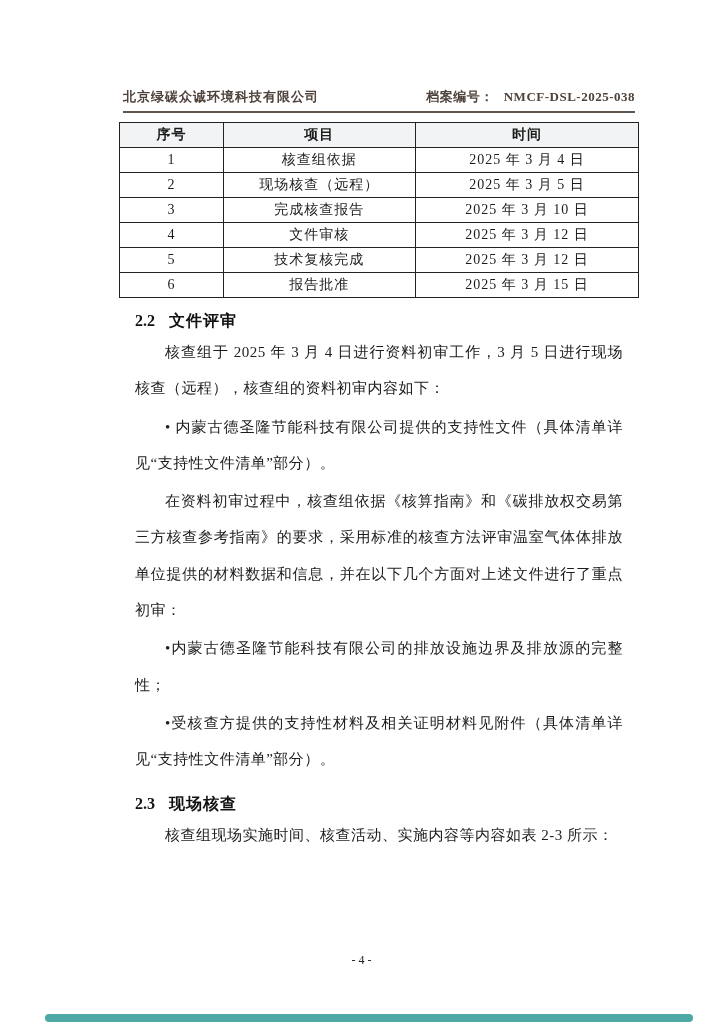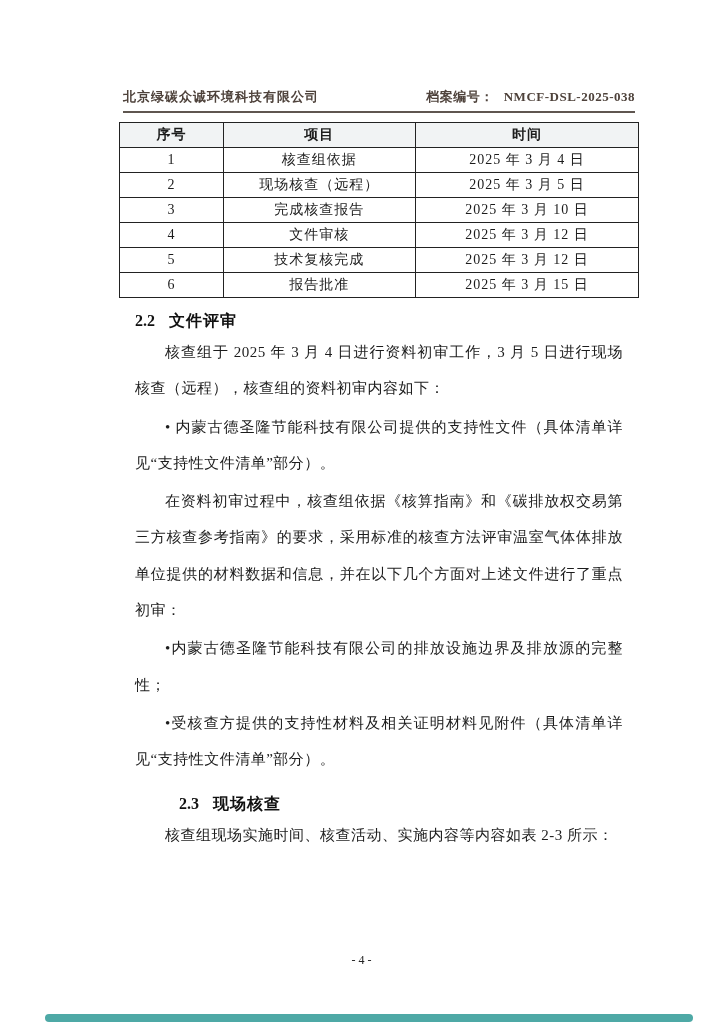--- a/index.html
+++ b/index.html
@@ -60,21 +60,21 @@
   
   .content { margin: 0 100px 0 100px; }
   .sec-heading {
     margin-top: 13px;
     font-size: 16px;
     font-weight: bold;
     color: #111;
     letter-spacing: 1px;
   }
   .sec-heading .sec-num { margin-right: 14px; letter-spacing: 0; text-align: center; }
-  .sec-heading.indented { margin-left: 44px; margin-top: 16px; }
+  .sec-heading.indented { margin-top: 16px; }
   .para {
     font-size: 15px;
     line-height: 2.42;
     text-align: justify;
     text-indent: 2em;
     letter-spacing: 0.5px;
     color: #1c1c1c;
     margin-top: 2px;
   }
   

